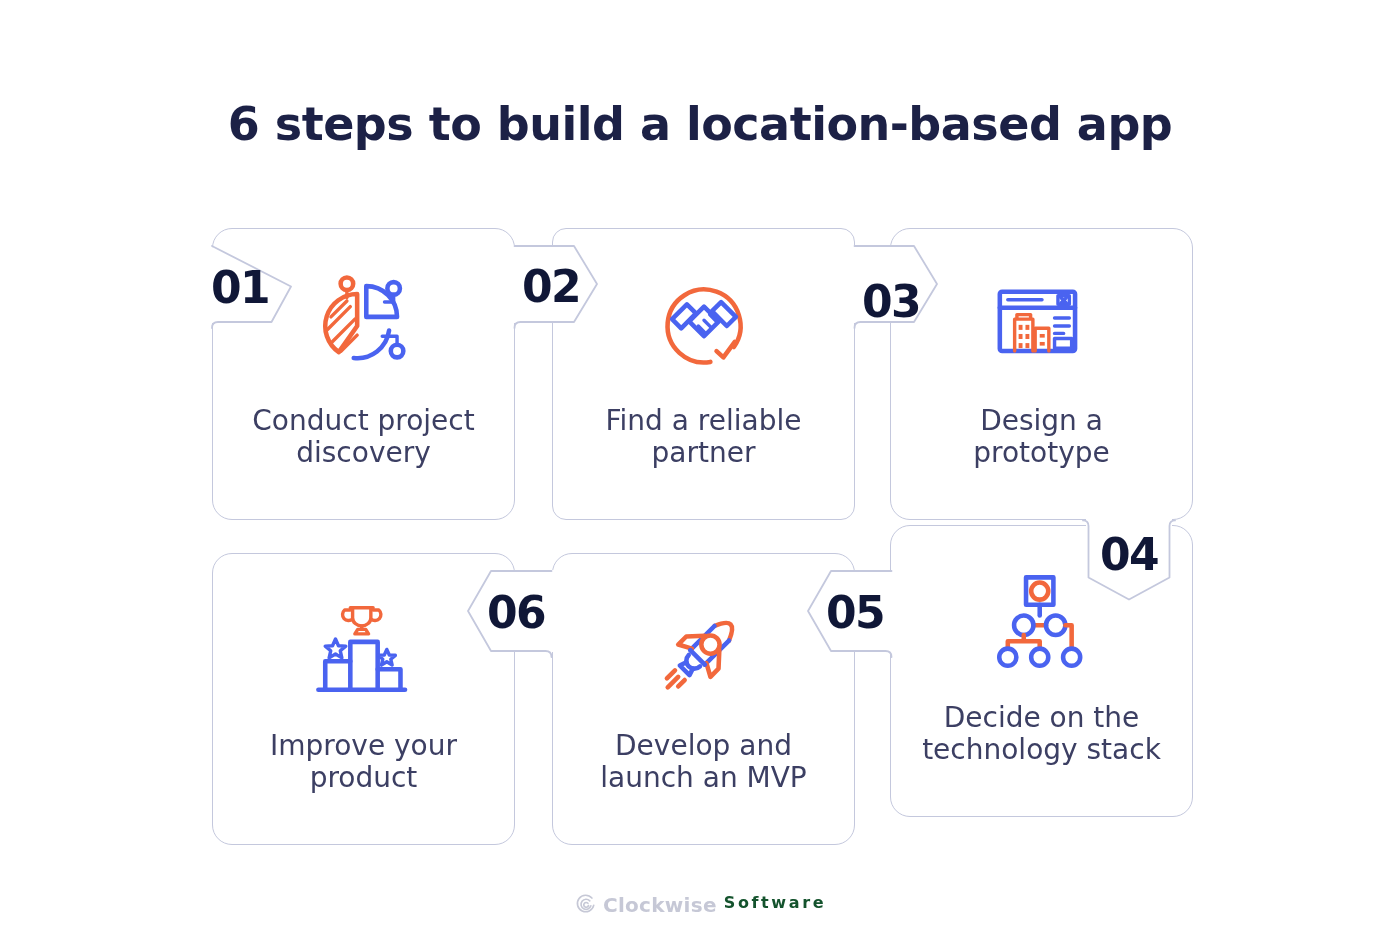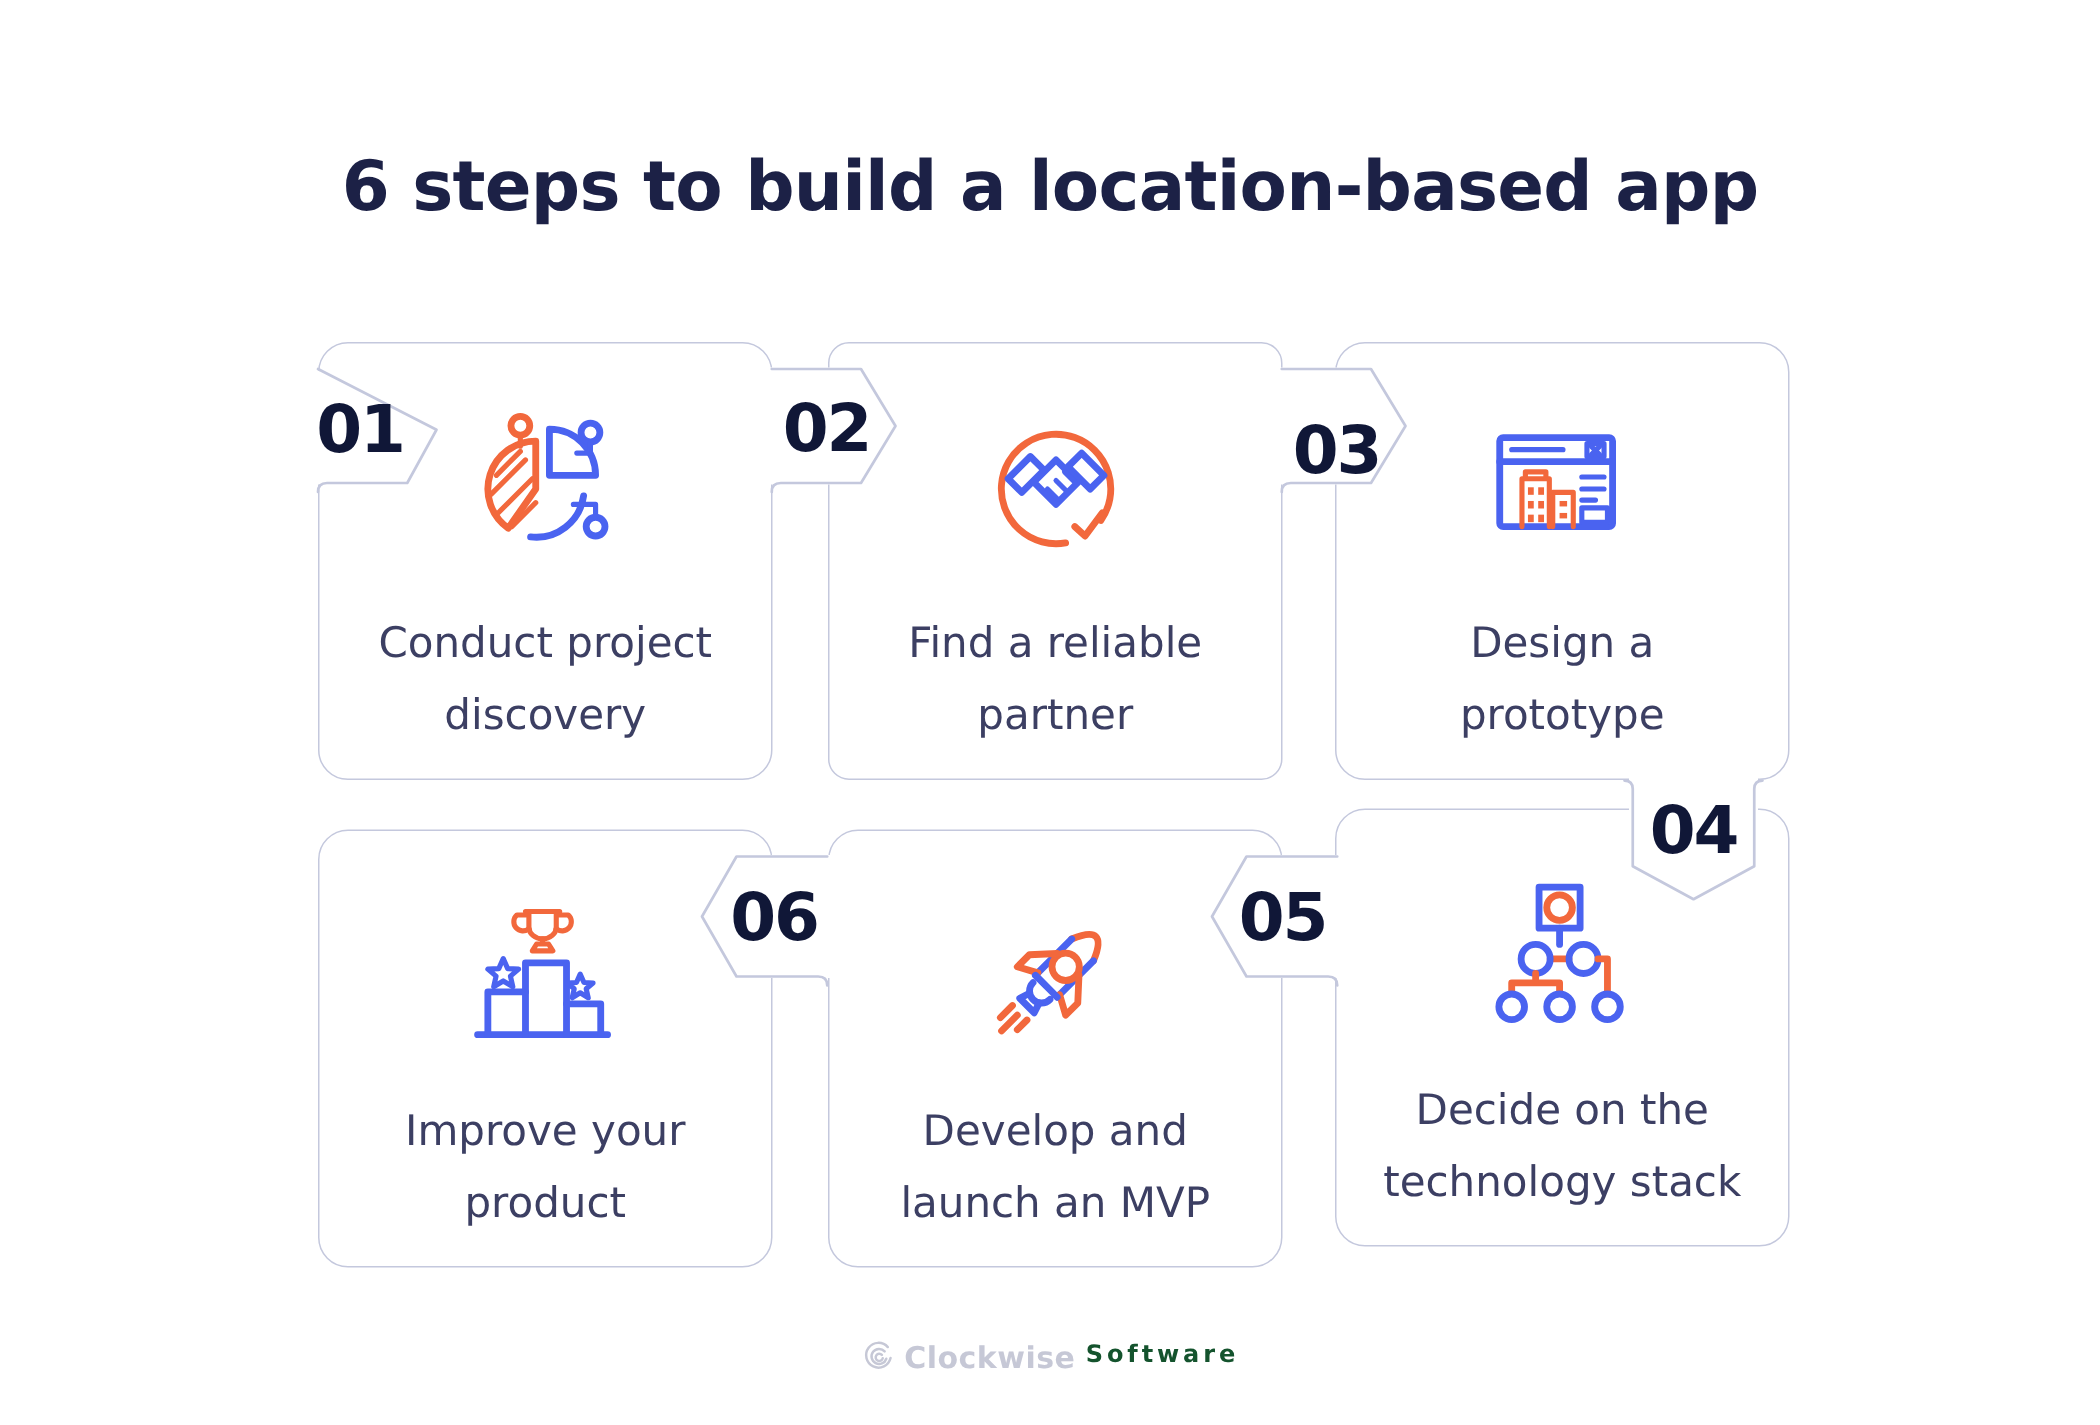--- a/index.html
+++ b/index.html
@@ -11,30 +11,30 @@
     position:absolute;top:97px;left:0;width:100%;text-align:center;
     font-size:46px;font-weight:800;letter-spacing:-0.5px;color:#1c2146;margin:0;
   }
   .card{
     position:absolute;width:303px;height:292px;background:#ffffff;
     border:1.6px solid #c4c8dd;border-radius:20px;box-sizing:border-box;z-index:1;
   }
   .card-1{left:212px;top:228px;}
   .card-2{left:552px;top:228px;border-radius:14px;}
   .card-3{left:890px;top:228px;}
-  .card-4{left:890px;top:539px;padding-left:48px;}
+  .card-4{left:890px;top:525px;padding-left:48px;}
   .card-5{left:552px;top:553px;}
   .card-6{left:212px;top:553px;}
   .icon-wrap{
     position:absolute;left:0;right:0;top:40px;display:flex;justify-content:center;
   }
   .icon-wrap svg{width:114px;height:114px;}
   .label{
     position:absolute;left:8px;right:8px;top:176px;height:96px;
-    text-align:center;font-size:28px;line-height:48px;color:#3c3f63;
+    text-align:center;font-size:28px;line-height:32px;color:#3c3f63;
     white-space:pre-line;font-weight:400;
   }
   .badges{position:absolute;left:0;top:0;z-index:5;pointer-events:none;}
   .num{
     position:absolute;transform:translate(-50%,-50%);z-index:6;
     font-size:44px;font-weight:800;letter-spacing:-1.5px;color:#101737;
   }
   .n1{left:240px;top:287px;}
   .n2{left:551px;top:286px;}
   .n3{left:891px;top:301px;}

